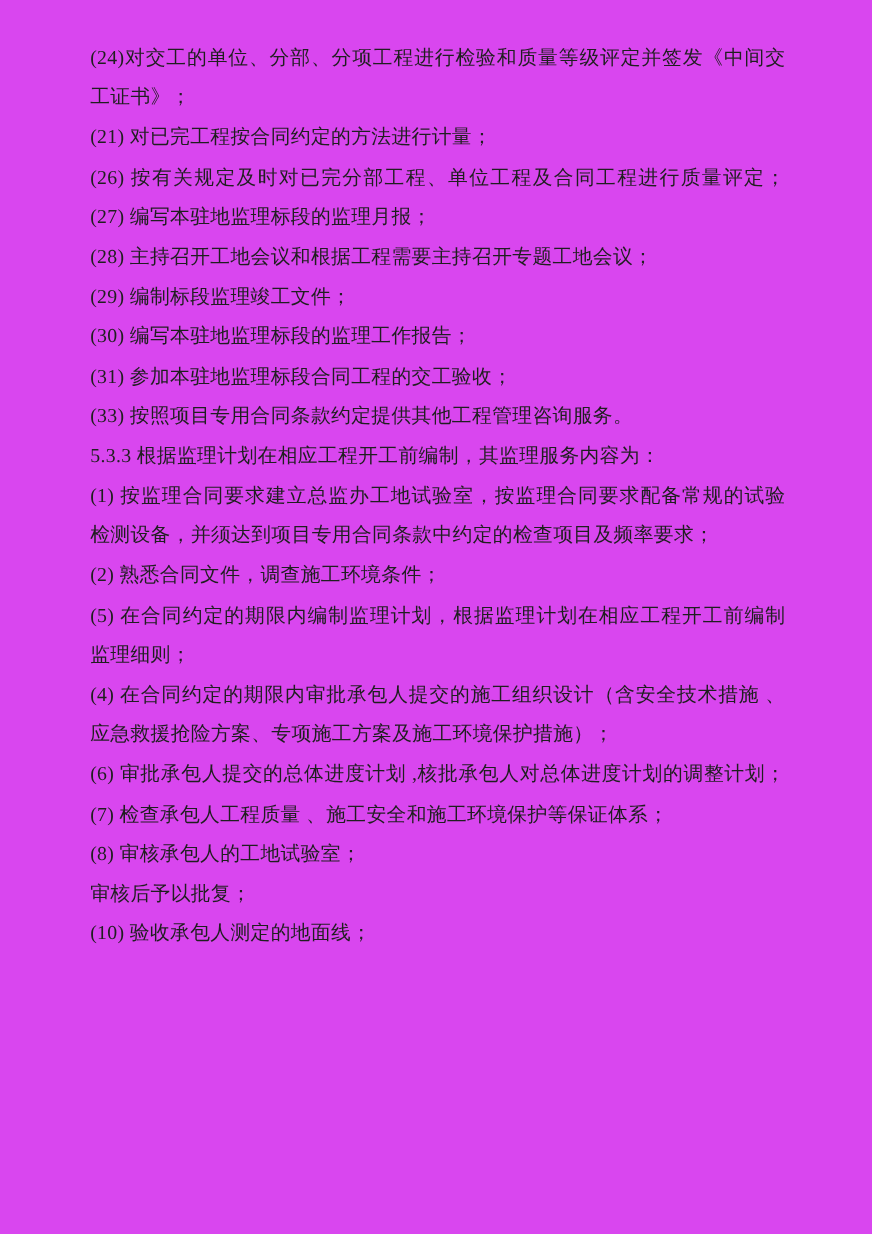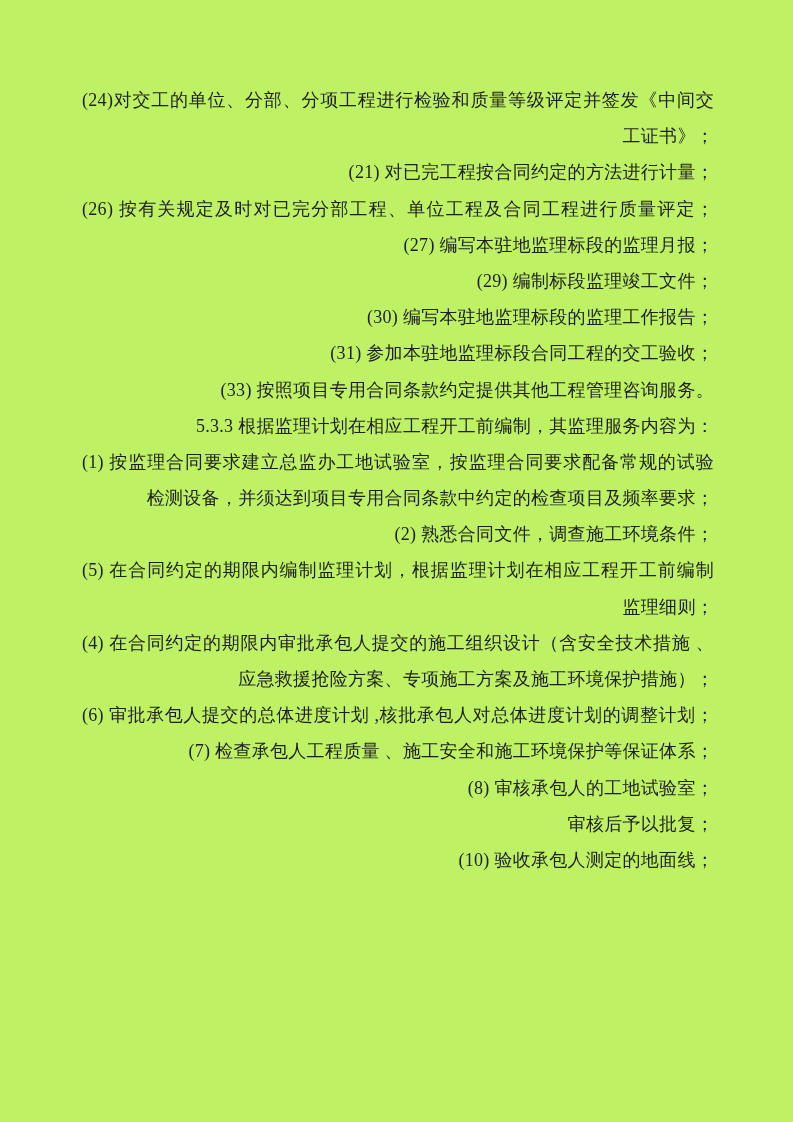--- a/index.html
+++ b/index.html
@@ -4,54 +4,55 @@
 <style>
   html, body {
     margin: 0;
     padding: 0;
     background: #ffffff;
   }
   .page {
     position: relative;
     width: 793px;
     height: 1122px;
-    background: #bef264;
+    background: #d946ef;
     box-sizing: border-box;
-    padding: 82px 79px 0 82px;
+    padding: 34px 79px 0 82px;
     font-family: "Liberation Serif", "DejaVu Serif", serif;
     color: #1f1f1f;
     overflow: hidden;
   }
   .content {
     width: 632px;
   }
   .line {
     font-size: 18px;
     line-height: 36.2px;
     height: 36.2px;
     white-space: nowrap;
-    text-align: right;
+    text-align: left;
     letter-spacing: 0.3px;
   }
   
   .line.j {
     text-align: justify;
     text-align-last: justify;
   }
 </style>
 </head>
 <body>
 
 <div class="page">
   <div class="content">
     <div class="line j">(24)对交工的单位、分部、分项工程进行检验和质量等级评定并签发《中间交</div>
     <div class="line">工证书》；</div>
     <div class="line">(21) 对已完工程按合同约定的方法进行计量；</div>
     <div class="line j">(26) 按有关规定及时对已完分部工程、单位工程及合同工程进行质量评定；</div>
     <div class="line">(27) 编写本驻地监理标段的监理月报；</div>
+    <div class="line">(28) 主持召开工地会议和根据工程需要主持召开专题工地会议；</div>
     <div class="line">(29) 编制标段监理竣工文件；</div>
     <div class="line">(30) 编写本驻地监理标段的监理工作报告；</div>
     <div class="line">(31) 参加本驻地监理标段合同工程的交工验收；</div>
     <div class="line">(33) 按照项目专用合同条款约定提供其他工程管理咨询服务。</div>
     <div class="line">5.3.3 根据监理计划在相应工程开工前编制，其监理服务内容为：</div>
     <div class="line j">(1) 按监理合同要求建立总监办工地试验室，按监理合同要求配备常规的试验</div>
     <div class="line">检测设备，并须达到项目专用合同条款中约定的检查项目及频率要求；</div>
     <div class="line">(2) 熟悉合同文件，调查施工环境条件；</div>
     <div class="line j">(5) 在合同约定的期限内编制监理计划，根据监理计划在相应工程开工前编制</div>
     <div class="line">监理细则；</div>

